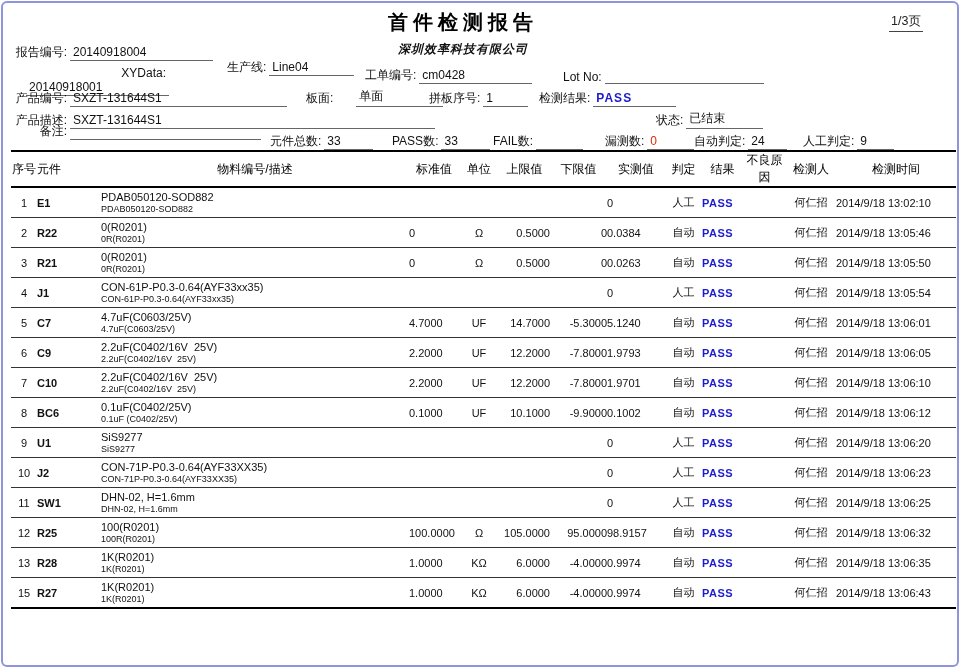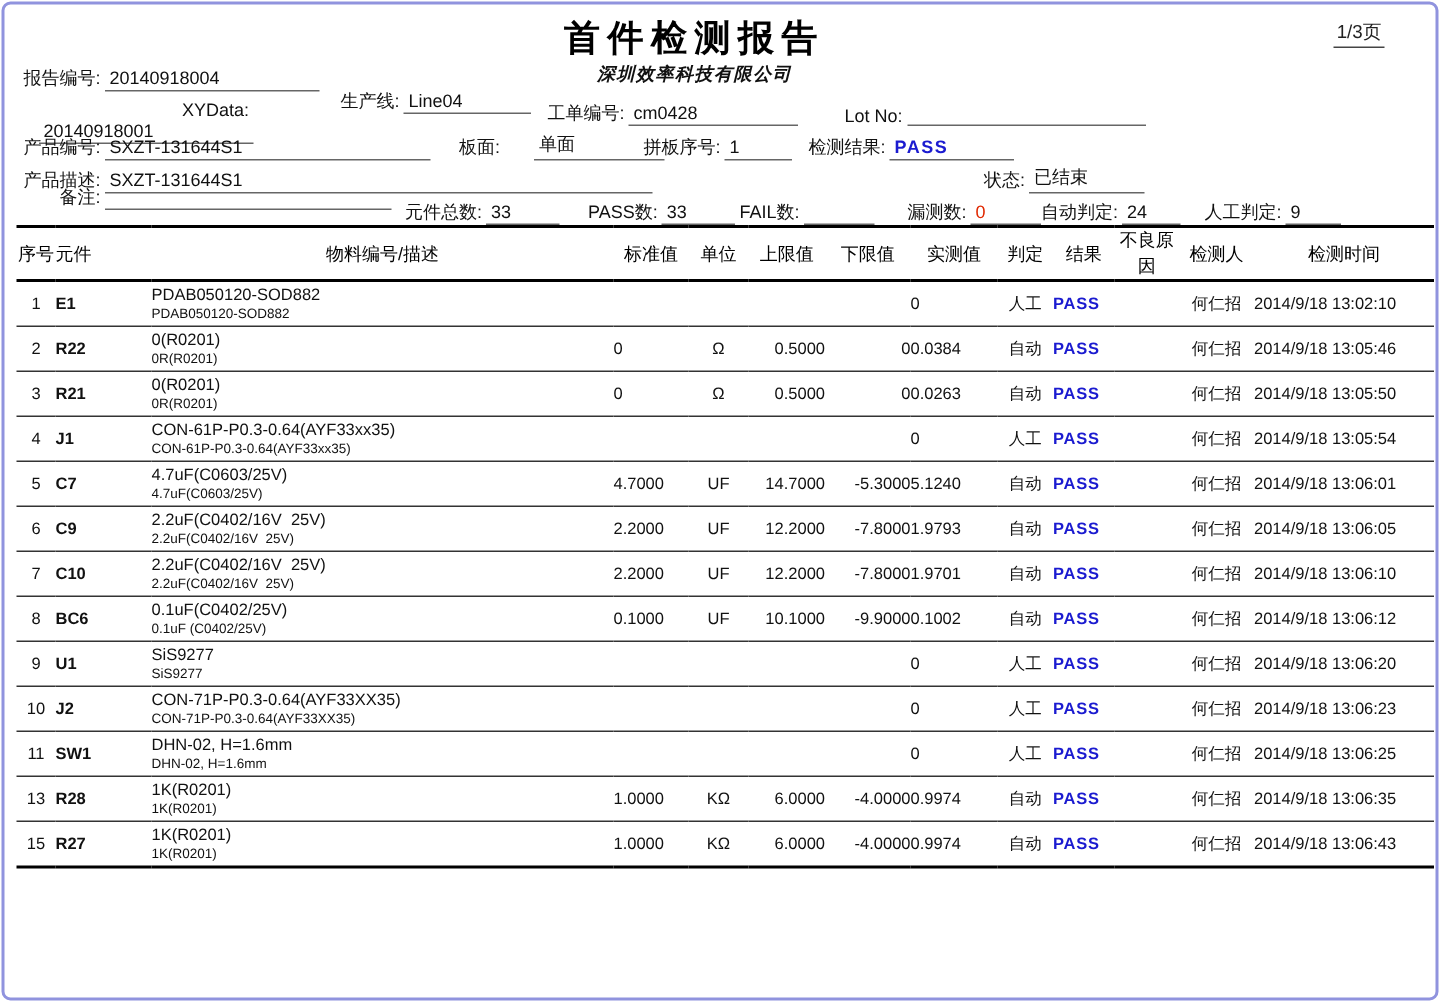--- a/index.html
+++ b/index.html
@@ -13,21 +13,21 @@
   body{
     width:961px;height:669px;position:relative;overflow:hidden;
     font-family:"Liberation Sans","DejaVu Sans",sans-serif;color:#111;
   }
   .frame{
     position:absolute;left:1px;top:1px;right:2px;bottom:2px;
     border:2px solid var(--frame-purple);border-radius:6px;background:#fff;
   }
   .title{
     position:absolute;top:6px;left:0;width:920px;text-align:center;
-    font-size:24px;font-weight:bold;letter-spacing:5px;color:#000;
+    font-size:20px;font-weight:bold;letter-spacing:5px;color:#000;
   }
   .company{
     position:absolute;top:38px;left:0;width:920px;text-align:center;
     font-size:12px;font-style:italic;font-family:"DejaVu Serif","Liberation Serif",serif;
     letter-spacing:1px;color:#111;font-weight:bold;
   }
   .page-ind{
     position:absolute;top:10px;right:34px;font-size:12.5px;color:#222;
     border-bottom:1px solid #444;padding:0 2px 1px 2px;
   }
@@ -382,20 +382,38 @@
     <td class="c-upper"></td>
     <td class="c-lower"></td>
     <td class="c-meas">0</td>
     <td class="c-judge">人工</td>
     <td class="c-result">PASS</td>
     <td class="c-defect"></td>
     <td class="c-insp">何仁招</td>
     <td class="c-time">2014/9/18 13:06:25</td>
   </tr>
         <tr>
+    <td class="c-no">12</td>
+    <td class="c-comp">R25</td>
+    <td class="c-desc">
+      <div class="desc1">100(R0201)</div>
+      <div class="desc2">100R(R0201)</div>
+    </td>
+    <td class="c-std">100.0000</td>
+    <td class="c-unit">Ω</td>
+    <td class="c-upper">105.0000</td>
+    <td class="c-lower">95.0000</td>
+    <td class="c-meas">98.9157</td>
+    <td class="c-judge">自动</td>
+    <td class="c-result">PASS</td>
+    <td class="c-defect"></td>
+    <td class="c-insp">何仁招</td>
+    <td class="c-time">2014/9/18 13:06:32</td>
+  </tr>
+        <tr>
     <td class="c-no">13</td>
     <td class="c-comp">R28</td>
     <td class="c-desc">
       <div class="desc1">1K(R0201)</div>
       <div class="desc2">1K(R0201)</div>
     </td>
     <td class="c-std">1.0000</td>
     <td class="c-unit">KΩ</td>
     <td class="c-upper">6.0000</td>
     <td class="c-lower">-4.0000</td>

